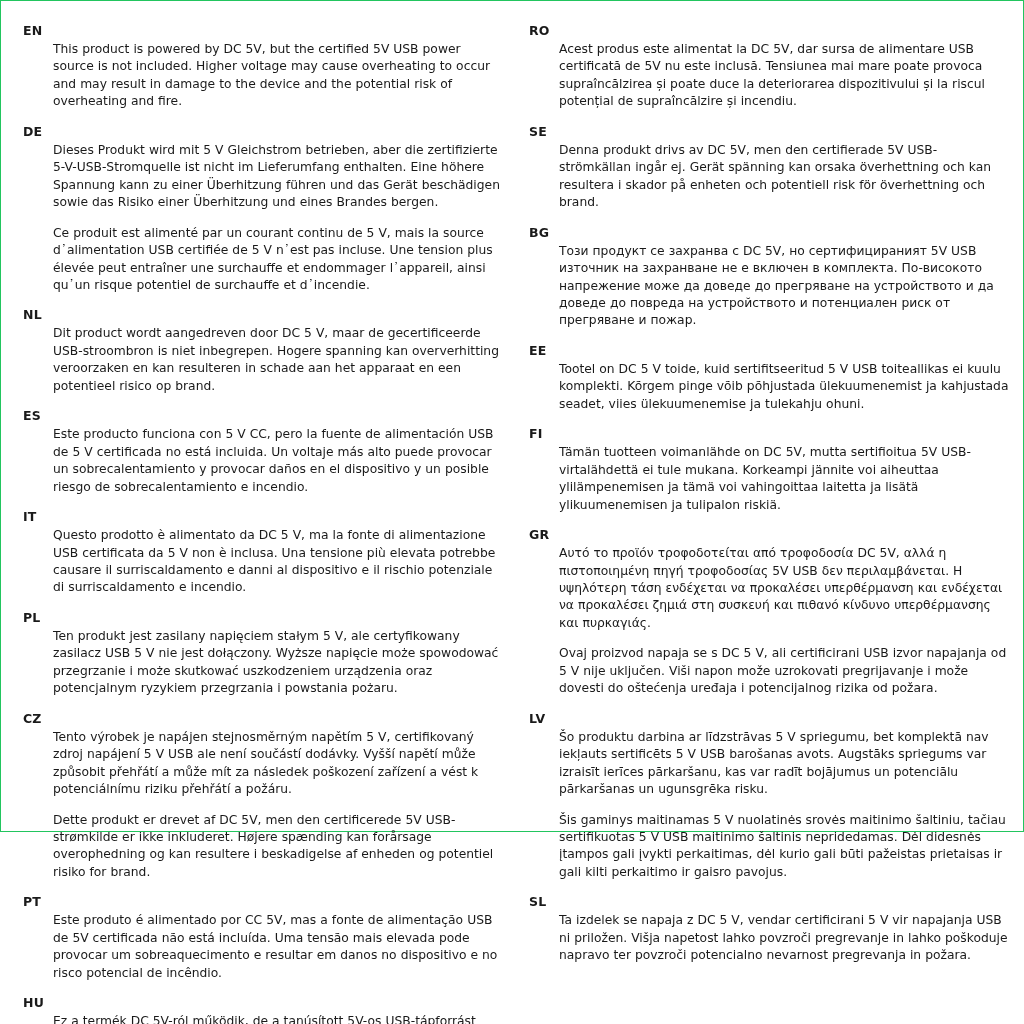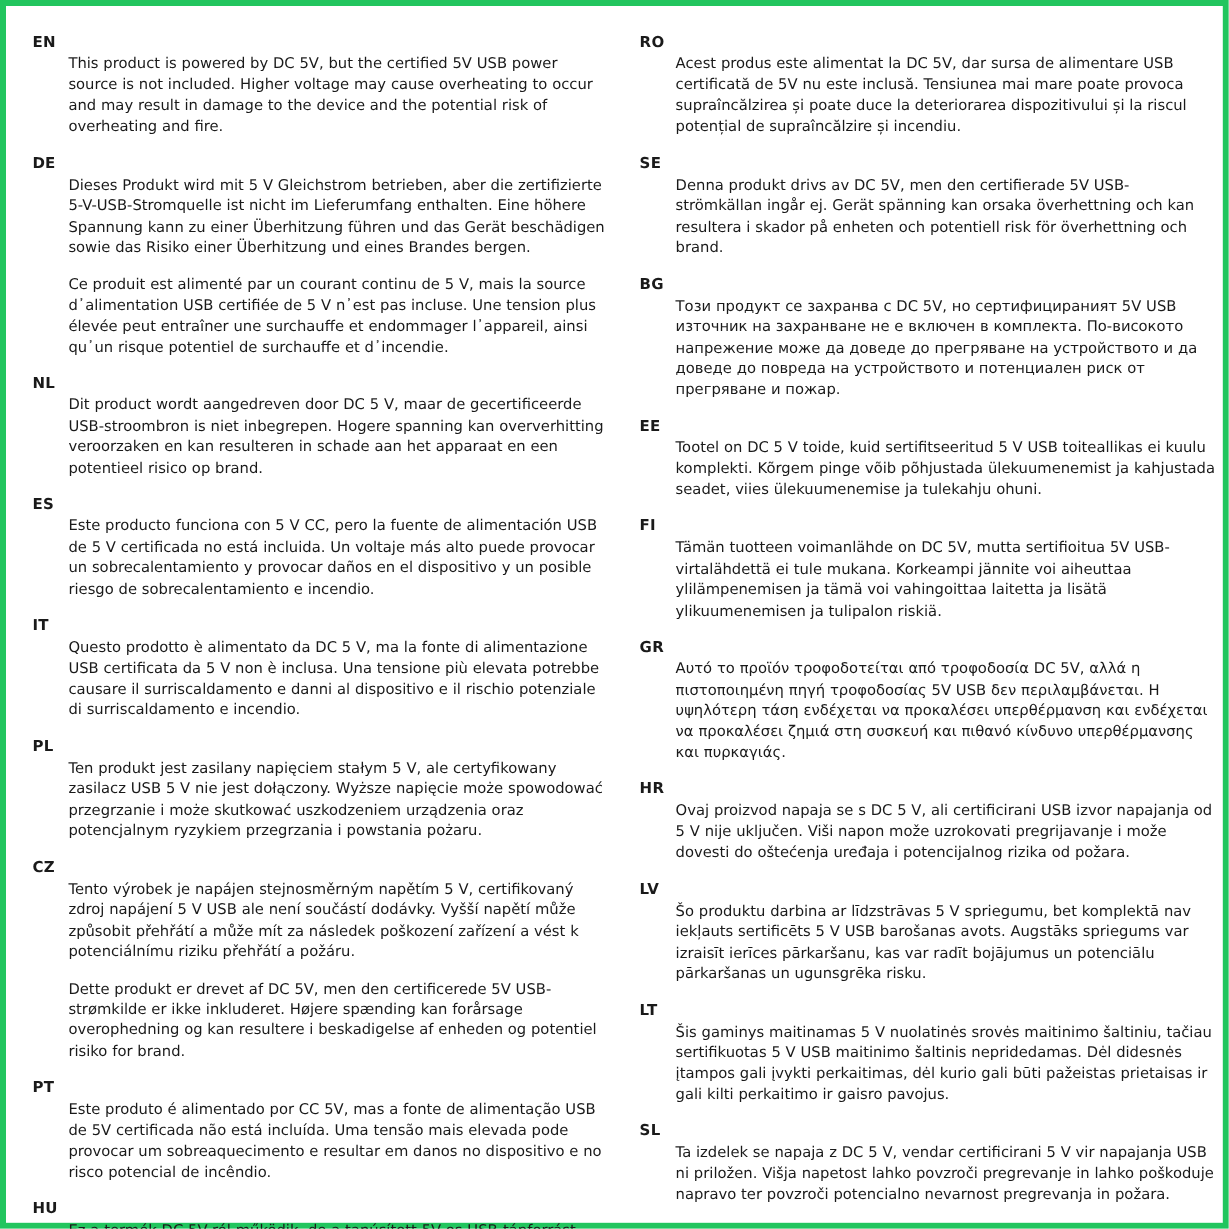--- a/index.html
+++ b/index.html
@@ -10,23 +10,23 @@
   body {
     width: 1024px;
     height: 1024px;
     font-family: "DejaVu Sans", "Liberation Sans", sans-serif;
     color: #1a1a1a;
     overflow: hidden;
   }
   .page {
     box-sizing: border-box;
     width: 1024px;
-    height: 1024px;
+    height: 832px;
     padding: 22px 22px 10px 22px;
-    border: 5px solid #22c55e;
+    border: 1px solid #22c55e;
   }
   .columns {
     display: flex;
     flex-direction: row;
     gap: 26px;
     height: 100%;
   }
   .col {
     width: 480px;
     flex: 0 0 480px;
@@ -120,29 +120,27 @@
       </div>
       <div class="entry">
         <div class="lang-code">FI</div>
         <div class="lang-text">Tämän tuotteen voimanlähde on DC 5V, mutta sertifioitua 5V USB-virtalähdettä ei tule mukana. Korkeampi jännite voi aiheuttaa ylilämpenemisen ja tämä voi vahingoittaa laitetta ja lisätä ylikuumenemisen ja tulipalon riskiä.</div>
       </div>
       <div class="entry">
         <div class="lang-code">GR</div>
         <div class="lang-text">Αυτό το προϊόν τροφοδοτείται από τροφοδοσία DC 5V, αλλά η πιστοποιημένη πηγή τροφοδοσίας 5V USB δεν περιλαμβάνεται. Η υψηλότερη τάση ενδέχεται να προκαλέσει υπερθέρμανση και ενδέχεται να προκαλέσει ζημιά στη συσκευή και πιθανό κίνδυνο υπερθέρμανσης και πυρκαγιάς.</div>
       </div>
       <div class="entry">
-        <div class="lang-code">HR</div>
         <div class="lang-text">Ovaj proizvod napaja se s DC 5 V, ali certificirani USB izvor napajanja od 5 V nije uključen. Viši napon može uzrokovati pregrijavanje i može dovesti do oštećenja uređaja i potencijalnog rizika od požara.</div>
       </div>
       <div class="entry">
         <div class="lang-code">LV</div>
         <div class="lang-text">Šo produktu darbina ar līdzstrāvas 5 V spriegumu, bet komplektā nav iekļauts sertificēts 5 V USB barošanas avots. Augstāks spriegums var izraisīt ierīces pārkaršanu, kas var radīt bojājumus un potenciālu pārkaršanas un ugunsgrēka risku.</div>
       </div>
       <div class="entry">
-        <div class="lang-code">LT</div>
         <div class="lang-text">Šis gaminys maitinamas 5 V nuolatinės srovės maitinimo šaltiniu, tačiau sertifikuotas 5 V USB maitinimo šaltinis nepridedamas. Dėl didesnės įtampos gali įvykti perkaitimas, dėl kurio gali būti pažeistas prietaisas ir gali kilti perkaitimo ir gaisro pavojus.</div>
       </div>
       <div class="entry">
         <div class="lang-code">SL</div>
         <div class="lang-text">Ta izdelek se napaja z DC 5 V, vendar certificirani 5 V vir napajanja USB ni priložen. Višja napetost lahko povzroči pregrevanje in lahko poškoduje napravo ter povzroči potencialno nevarnost pregrevanja in požara.</div>
       </div>
 
     </div>
 
   </div>

